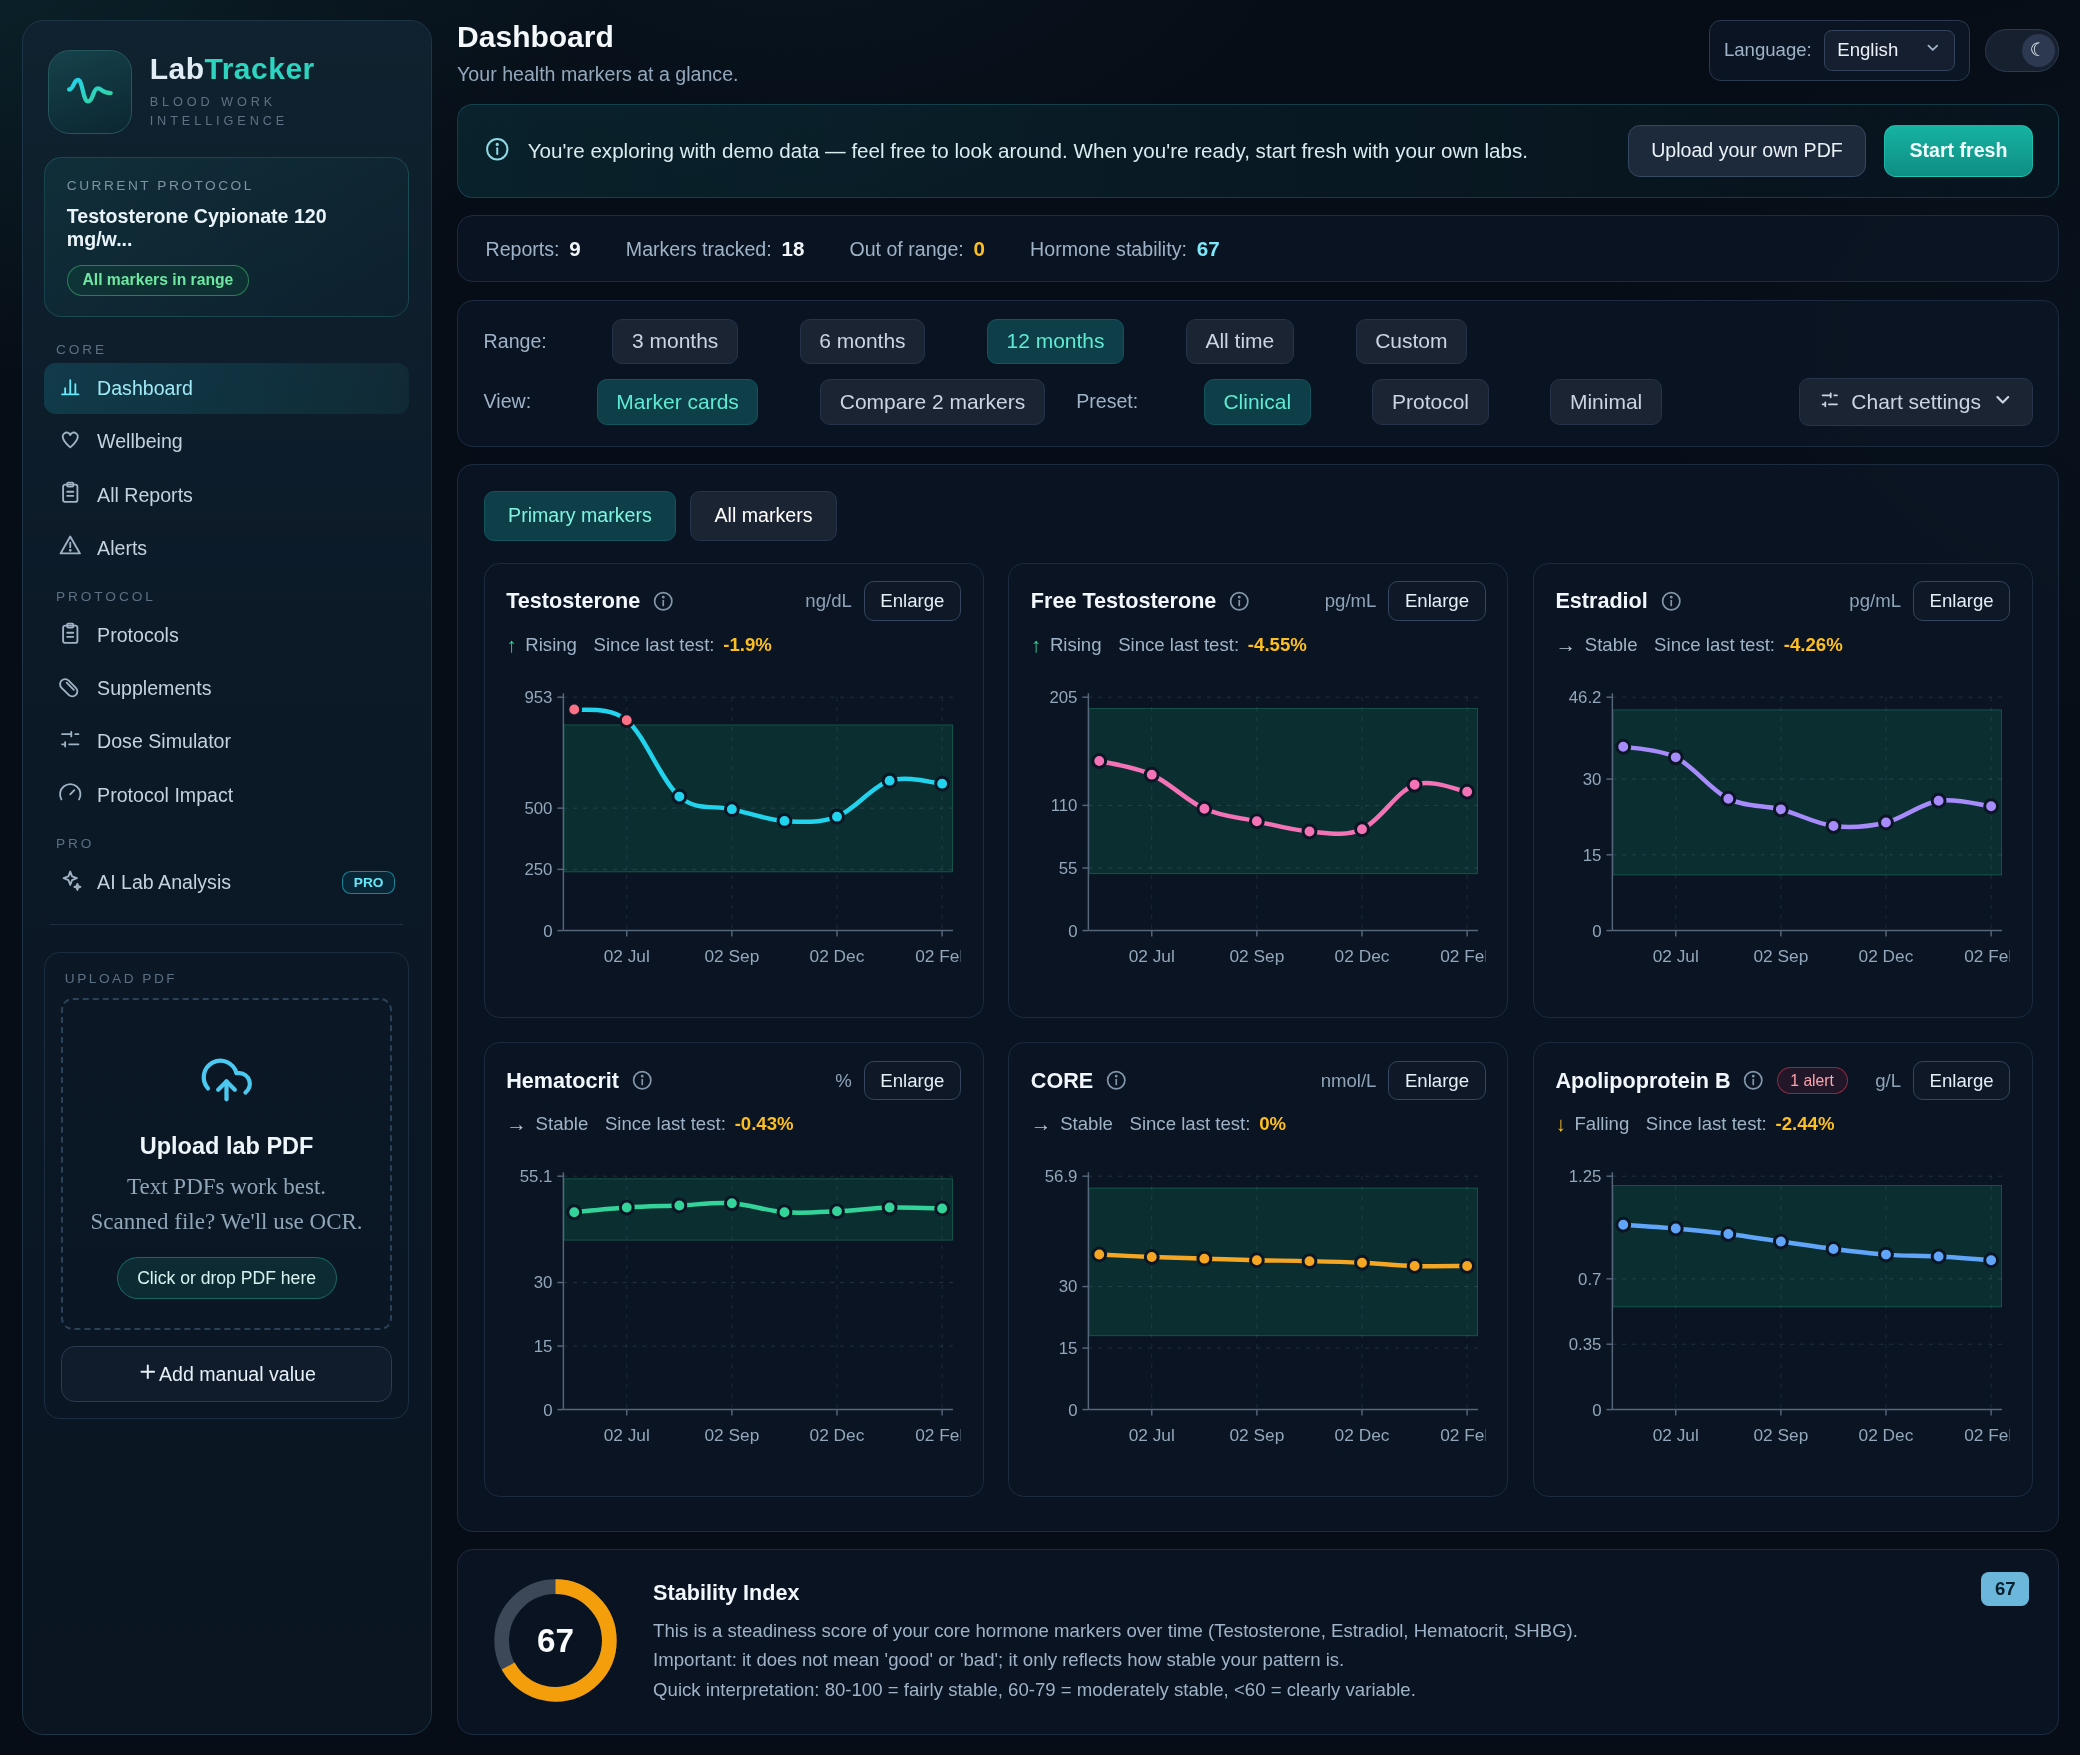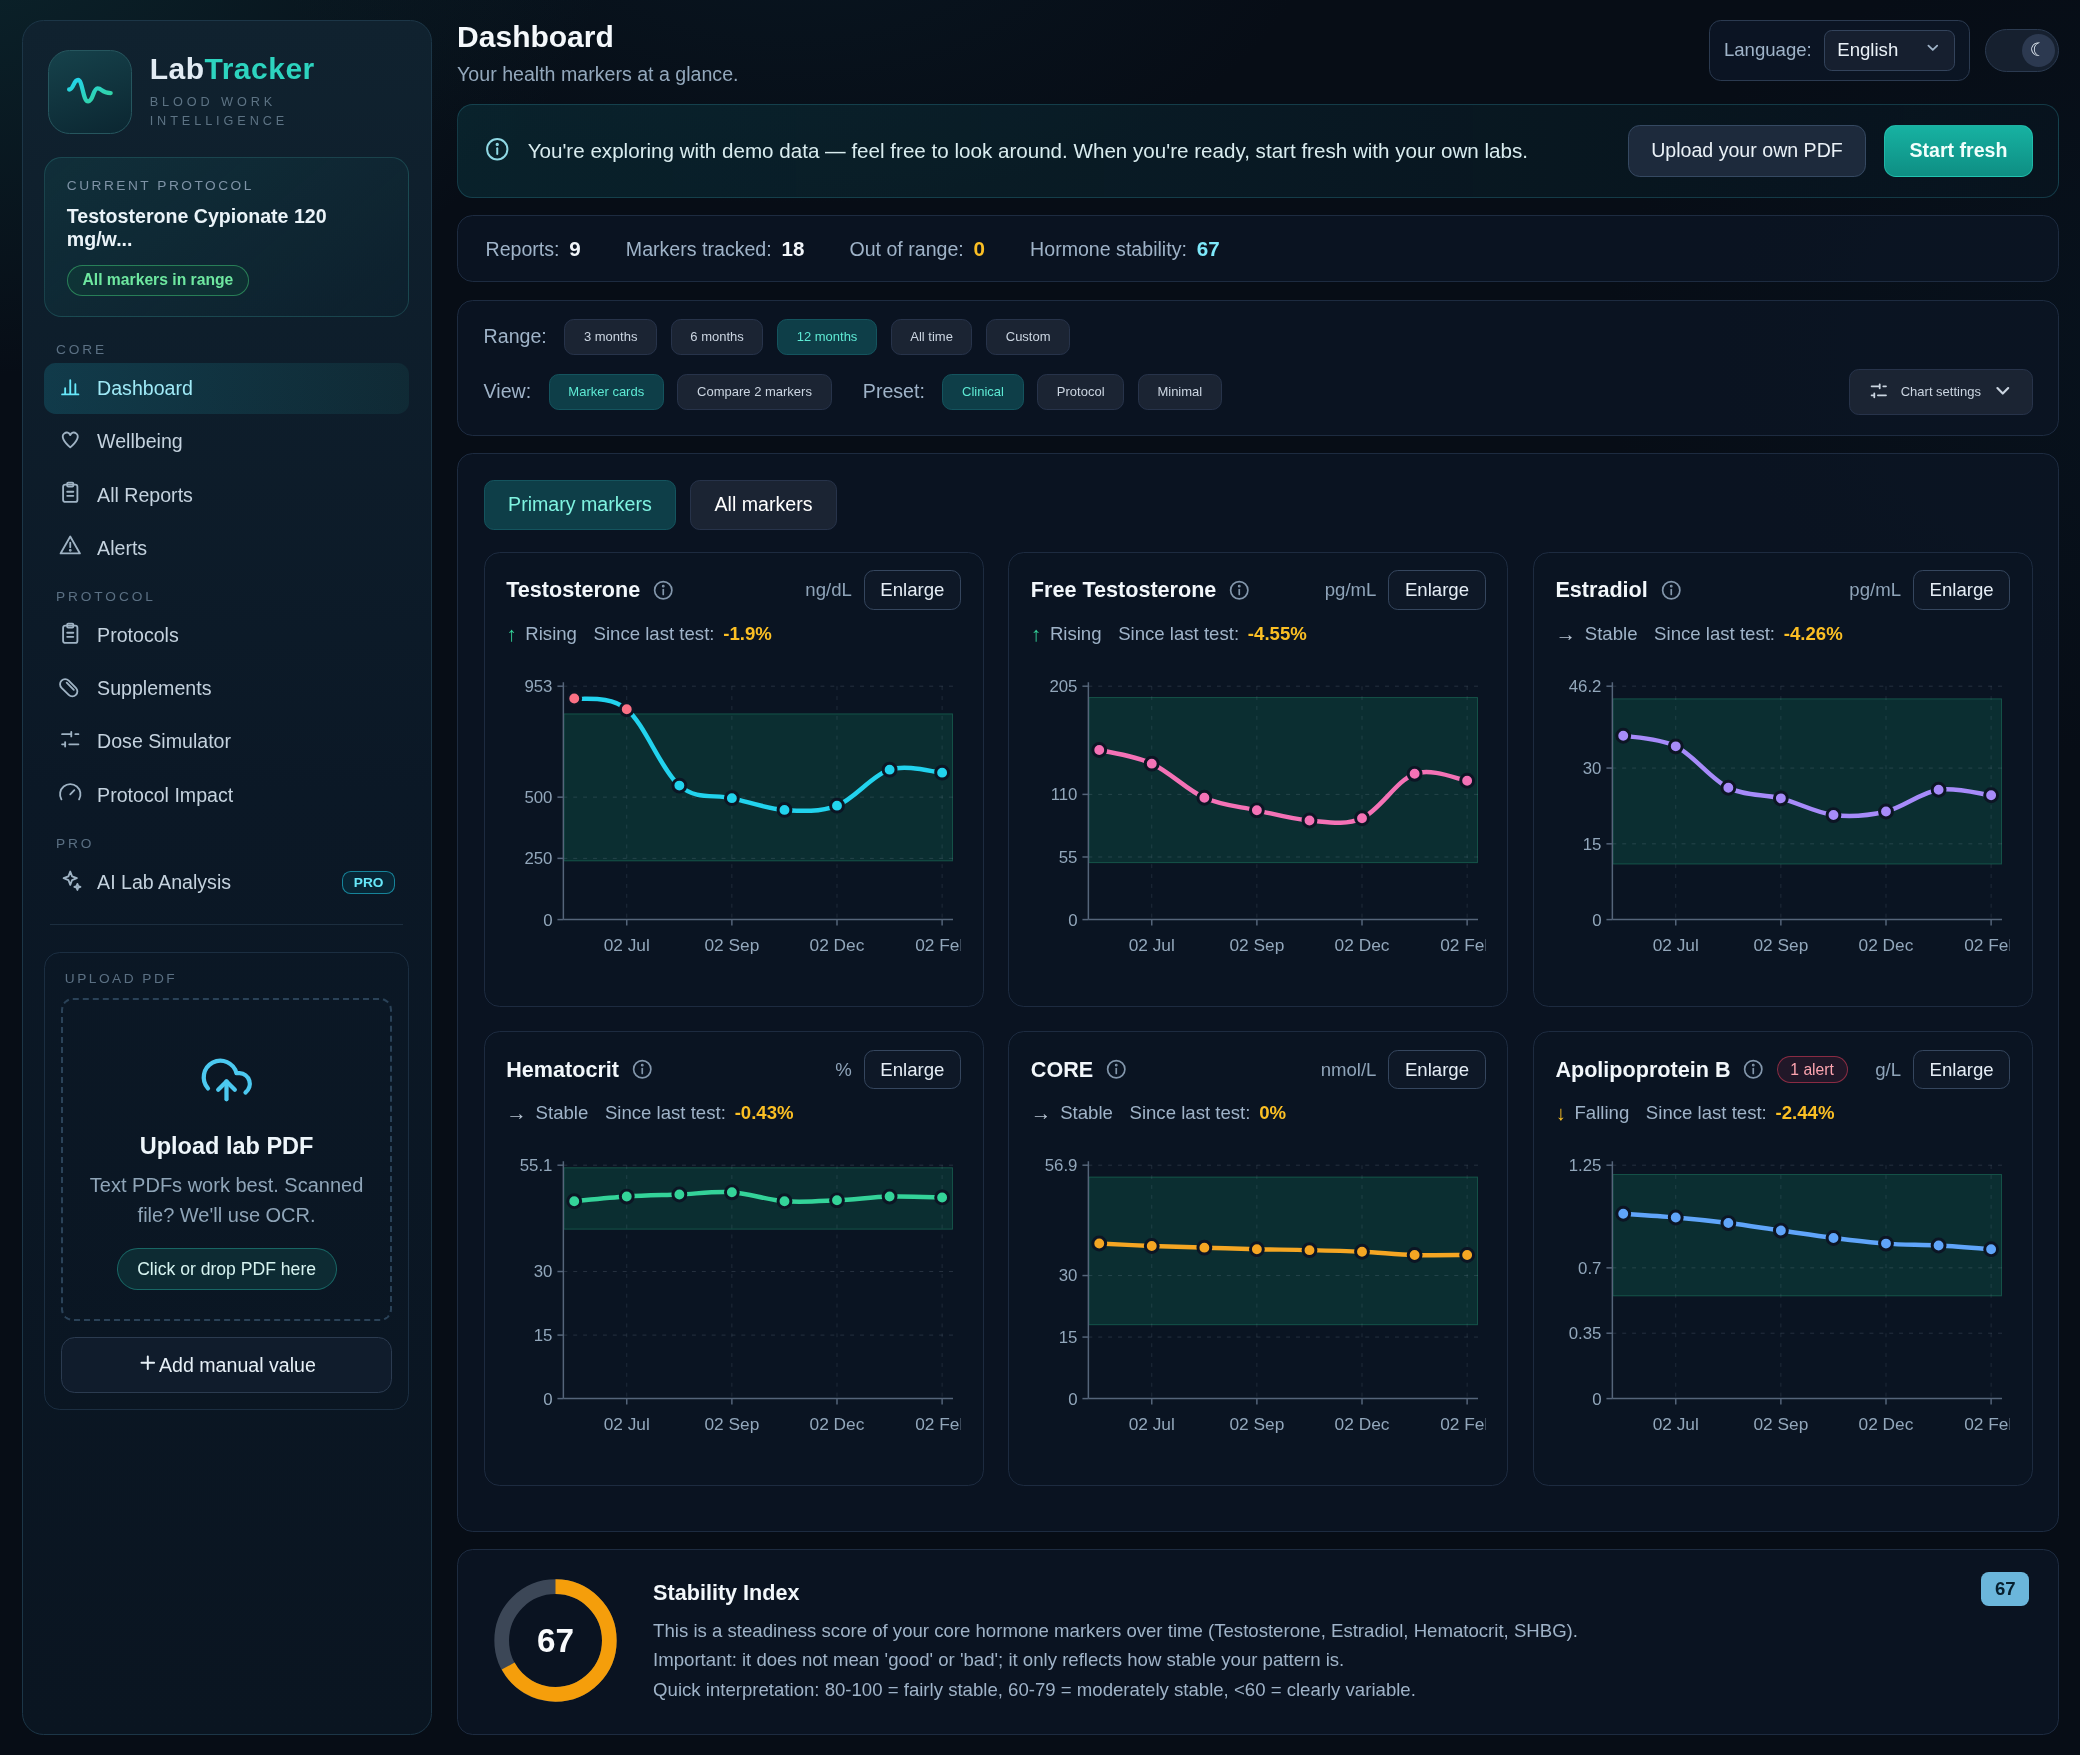--- a/index.html
+++ b/index.html
@@ -42,21 +42,21 @@
     color:#9fe9f6; }
   .nav-item.active svg { stroke:#67e8f9; }
   .pro-badge { margin-left:auto; border:1px solid rgba(34,211,238,0.55); color:#67e8f9; border-radius:8.8px;
     padding:2.9px 10.8px; font-size:13.7px; font-weight:bold; background:rgba(8,51,68,0.55); }
   .side-divider { height:1px; background:#1c2e3f; margin:13.7px 5.9px; }
   .upload-panel { margin-top:13.7px; border:1px solid #1b2e41; border-radius:15.7px; padding:15.7px; }
   .upload-label { font-size:13.7px; letter-spacing:2.5px; color:#5b7083; margin:2px 0 11.8px 3.9px; }
   .upload-drop { border:2px dashed #2a4258; border-radius:11.8px; padding:53px 25.5px 29px; text-align:center; cursor:pointer; }
   .upload-drop svg { width:57px; height:57px; stroke:#4cc9f0; }
   .upload-title { font-size:23.5px; font-weight:bold; color:#eef6fb; margin-top:19.6px; }
-  .upload-desc { font-size:20px; color:#8fa5b8; line-height:1.5; margin-top:9.8px; }
+  .upload-desc { font-size:23px; color:#8fa5b8; line-height:1.5; margin-top:9.8px;font-family:Liberation Serif, serif; }
   .upload-btn { display:inline-block; margin-top:17.6px; padding:9.8px 19.6px; border-radius:979px;
     border:1px solid rgba(45,212,191,0.35); background:#0d2b33; color:#d6f3f0; font-size:17.6px; cursor:pointer; }
   .add-manual { margin-top:15.7px; width:100%; padding:13.7px; border-radius:13.7px; border:1px solid #2b3b50;
     background:#101c2c; color:#e6eff6; font-size:19.6px; display:flex; align-items:center; justify-content:center; gap:0; cursor:pointer; }
   
   .main { flex:1; display:flex; flex-direction:column; min-width:0; }
   .topbar { display:flex; align-items:flex-start; }
   .page-title { font-size:30px; font-weight:bold; color:#f4f8fb; }
   .page-subtitle { font-size:19.6px; color:#93a8bc; margin-top:9.8px; }
   .top-controls { margin-left:auto; display:flex; align-items:center; gap:15.7px; }
@@ -81,21 +81,21 @@
   .panel { background:rgba(12,22,37,0.72); border:1px solid #1d2b40; border-radius:15.7px; }
   .statsbar { margin-top:17.6px; padding:20.6px 27.4px; display:flex; gap:45px; align-items:center; }
   .stat { display:flex; gap:9.8px; align-items:baseline; font-size:19.6px; color:#9fb3c8; }
   .stat b { font-size:20.6px; color:#f1f5f9; }
   .stat b.amber { color:#fbbf24; } .stat b.cyan { color:#7ee8fa; }
   .filterbar { margin-top:17.6px; padding:17.6px 25.5px 19.6px; }
   .filter-row { display:flex; align-items:center; gap:13.7px; }
   .filter-row + .filter-row { margin-top:13.7px; }
   .filter-label { font-size:19.6px; color:#9fb3c8; margin-right:3.9px; }
   .chip { padding:9.8px 18.6px; border-radius:9.8px; background:#1b2433; border:1px solid #27334a;
-    color:#cbd5e1; font-size:13px; cursor:pointer; white-space:nowrap; }
+    color:#cbd5e1; font-size:21px; cursor:pointer; white-space:nowrap;margin-left:48px; }
   .chip.active { background:#0e3e48; border-color:#14545e; color:#5eead4; }
   .chart-settings { margin-left:auto; display:flex; align-items:center; gap:10.8px; }
   .chart-settings svg { width:21.6px; height:21.6px; stroke:#cbd5e1; }
   
   .cards-panel { margin-top:17.6px; padding:25.5px; flex:1; }
   .tabs { display:flex; gap:13.7px; }
   .tab { padding:12.7px 23.5px; border-radius:9.8px; font-size:19.6px; cursor:pointer; background:#1b2433;
     border:1px solid #27334a; color:#ffffff; }
   .tab.active { background:#0e3e48; border-color:#14545e; color:#7ff3e0; }
   .cards-grid { margin-top:21.6px; display:grid; grid-template-columns:repeat(3,1fr); gap:24.5px; }

